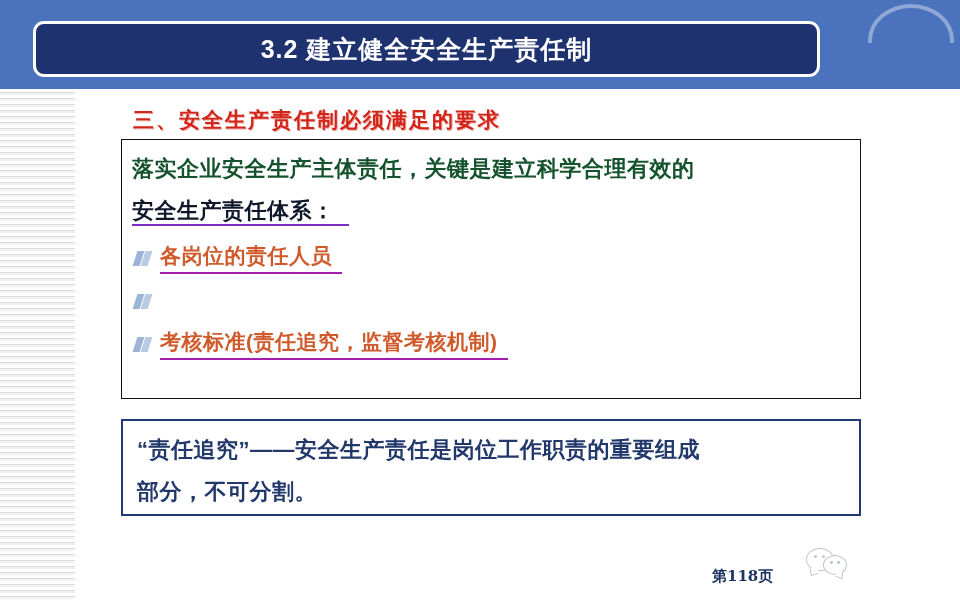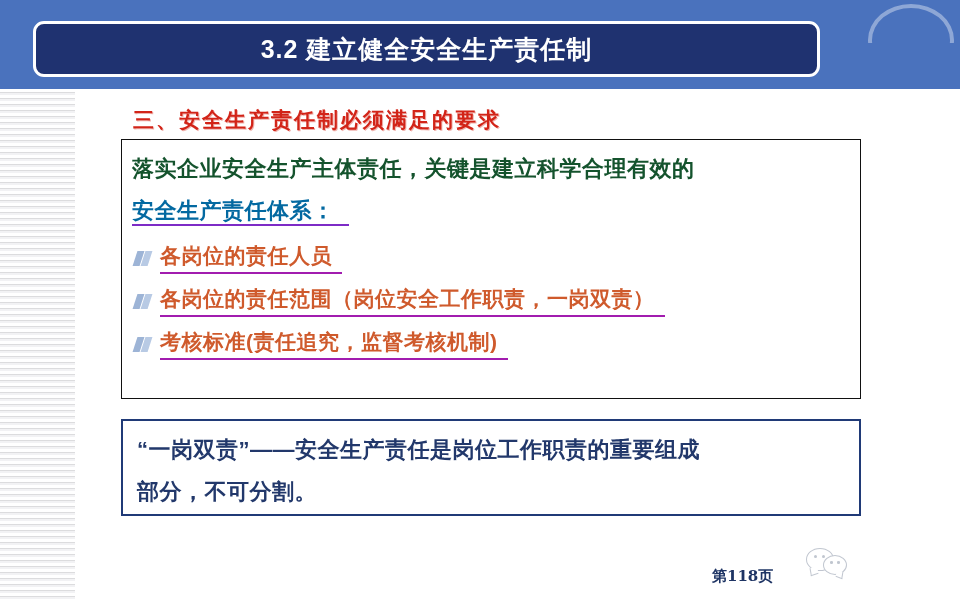--- a/index.html
+++ b/index.html
@@ -117,21 +117,21 @@
   .line-intro {
     font-size: 22px;
     color: #14532d;
     font-weight: bold;
     line-height: 42px;
     letter-spacing: 0.5px;
     white-space: nowrap;
   }
   .line-purple {
     font-size: 22px;
-    color: #0369a1;
+    color: #0f172a;
     font-weight: bold;
     line-height: 42px;
     letter-spacing: 0.5px;
     white-space: nowrap;
   }
   .line-purple .u {
     border-bottom: 2px solid #7d2bc6;
     padding-bottom: 1px;
     padding-right: 14px;
   }
@@ -330,36 +330,35 @@
             <i class="b"></i>
         </span>
         <span class="bullet-text">各岗位的责任人员</span>
       </li>
 
       <li class="bullet-row">
         <span class="bullet-mark">
           <i class="a"></i>
             <i class="b"></i>
         </span>
-        <span class="bullet-text">各岗位的责任范围（岗位安全工作职责，一岗双责）</span>
       </li>
 
       <li class="bullet-row">
         <span class="bullet-mark">
           <i class="a"></i>
             <i class="b"></i>
         </span>
         <span class="bullet-text">考核标准(责任追究，监督考核机制)</span>
       </li>
 
     </ul>
   </div>
 
   <div class="quote-box">
-    <div class="quote-line">“一岗双责”——安全生产责任是岗位工作职责的重要组成</div>
+    <div class="quote-line">“责任追究”——安全生产责任是岗位工作职责的重要组成</div>
     <div class="quote-line">部分，不可分割。</div>
   </div>
 
   <div class="page-number">第118页</div>
 
   <div class="watermark">
     <span class="wm-logo">
       <span class="big">
           <i class="e1"></i>
           <i class="e2"></i>

